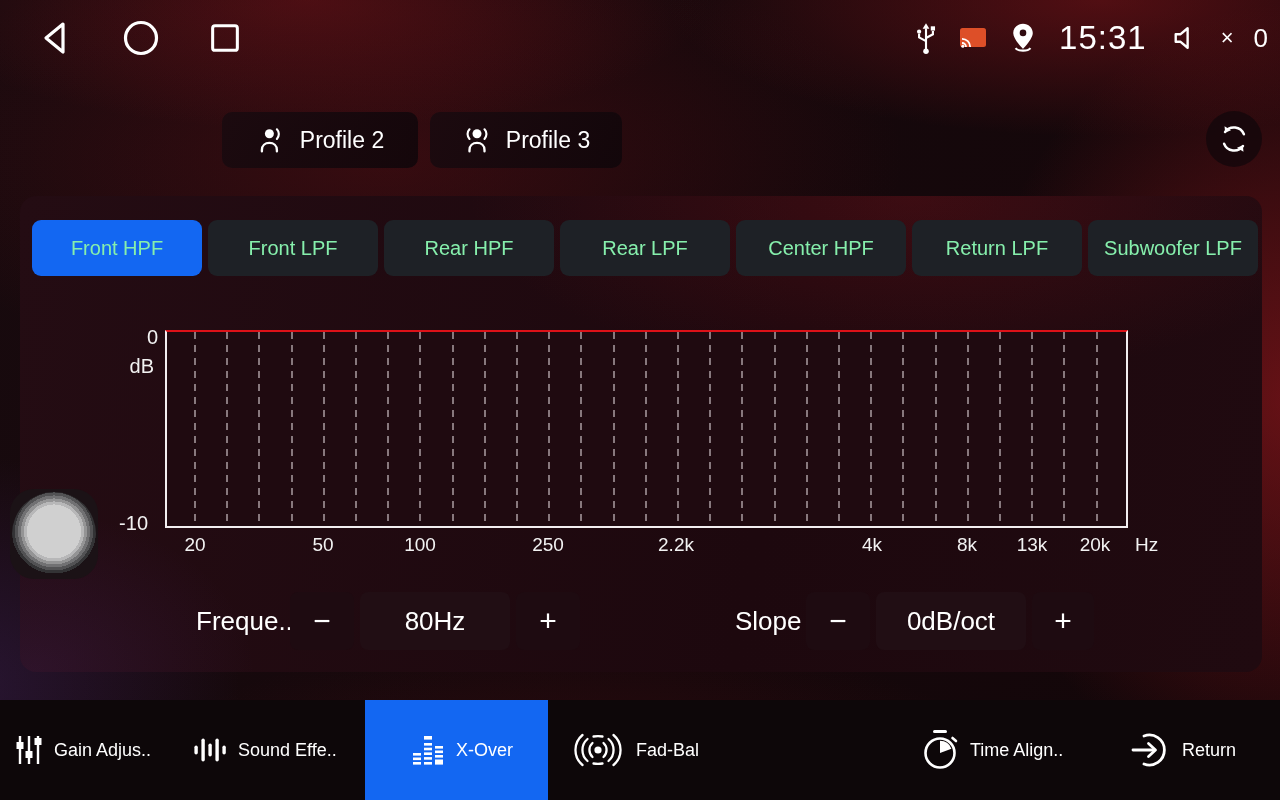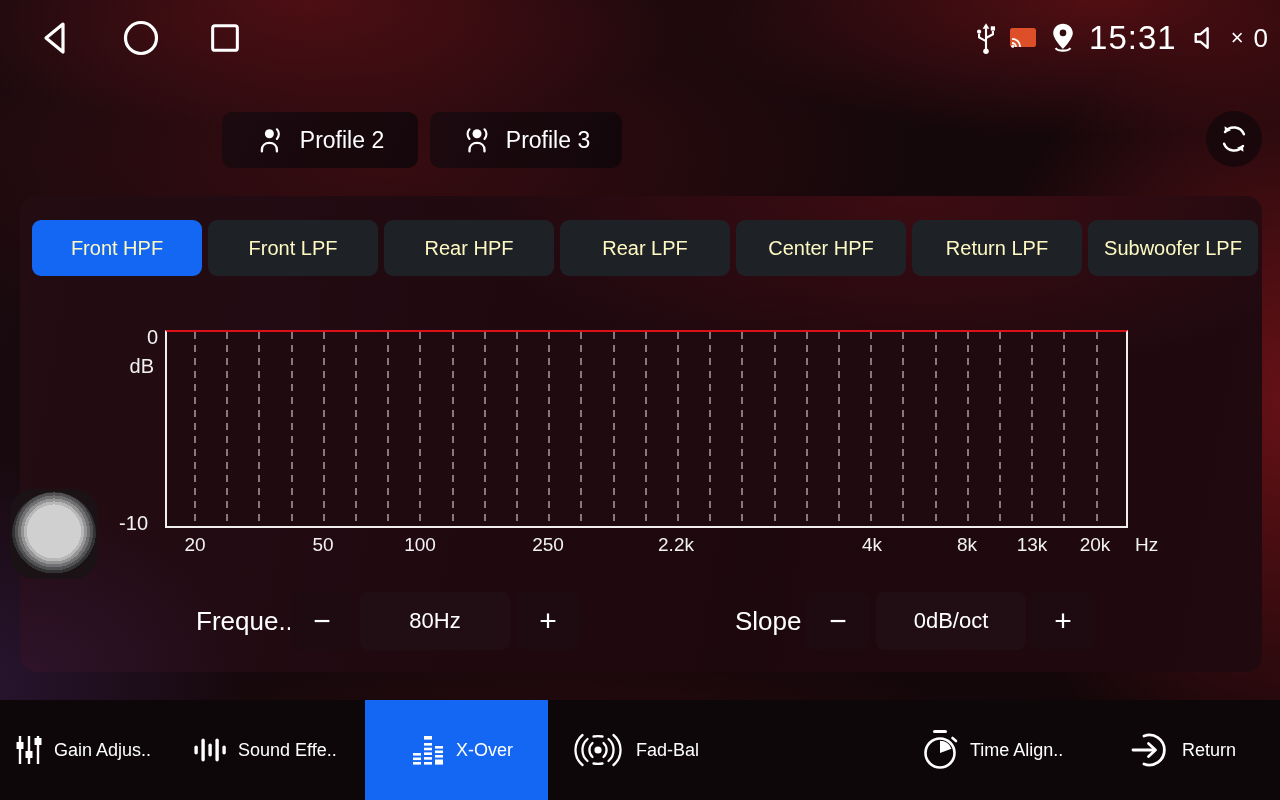--- a/index.html
+++ b/index.html
@@ -11,40 +11,40 @@
       radial-gradient(620px 200px at 24% 0%, rgba(150,22,28,.38), transparent 65%),
       radial-gradient(700px 220px at 86% 0%, rgba(165,24,30,.42), transparent 62%),
       radial-gradient(520px 640px at 101% 50%, rgba(185,28,34,.50), transparent 62%),
       radial-gradient(800px 340px at 30% 20%, rgba(130,18,24,.30), transparent 65%),
       radial-gradient(430px 360px at -3% 86%, rgba(110,70,200,.20), transparent 65%),
       radial-gradient(700px 260px at 45% 100%, rgba(140,20,26,.22), transparent 65%),
       linear-gradient(120deg,#180a0e,#130609);
   }
   svg { display:block; }
   .navbtn { position:absolute; top:16px; width:44px; height:44px; display:flex; align-items:center; justify-content:center; }
-  .statusR { position:absolute; top:0; right:12px; height:76px; display:flex; align-items:center; gap:10px; }
+  .statusR { position:absolute; top:0; right:12px; height:76px; display:flex; align-items:center; gap:20px; }
   .time { font-size:33px; letter-spacing:1px; }
   .muteX { font-size:22px; margin-left:2px; }
   .vol0 { font-size:26px; }
 
   .profile-btn { position:absolute; top:112px; height:56px; border-radius:10px;
     display:flex; align-items:center; justify-content:center; gap:14px; font-size:23px;
     background:linear-gradient(115deg, rgba(26,10,15,.92), rgba(16,6,10,.88)); }
   .profile-btn.active { background:#1367f2; }
   .refresh-btn { position:absolute; top:111px; left:1206px; width:56px; height:56px; border-radius:50%;
     background:rgba(18,7,11,.75); display:flex; align-items:center; justify-content:center; }
 
   .panel { position:absolute; left:20px; top:196px; width:1242px; height:476px; border-radius:16px;
     background:
       radial-gradient(720px 300px at 72% 0%, rgba(150,24,30,.26), transparent 62%),
       radial-gradient(360px 260px at 1% 100%, rgba(120,70,200,.13), transparent 62%),
       linear-gradient(100deg,#240c13,#1d080e 60%,#200a10); }
 
   .ftab { position:absolute; top:24px; height:56px; border-radius:9px;
-    display:flex; align-items:center; justify-content:center; font-size:20px; color:#fef9c3;
+    display:flex; align-items:center; justify-content:center; font-size:20px; color:#86efac;
     background:#1e2126; }
   .ftab.active { background:#1367f2; }
 
   .plot { position:absolute; left:145px; top:134px; width:963px; height:198px;
     border-left:2px solid #f2eef0; border-right:2px solid #f2eef0; border-bottom:2px solid #f2eef0;
     border-top:2px solid #dc1118; background:#1f0a10; }
   .grid { position:absolute; inset:0;
     background-image:
       repeating-linear-gradient(180deg, rgba(31,10,16,0) 0 7px, #1f0a10 7px 13px),
       repeating-linear-gradient(90deg, transparent 0 27px, rgba(232,222,226,.52) 27px 29px, transparent 29px 32.2px);
@@ -56,21 +56,21 @@
   .knob-base { position:absolute; left:-10px; top:293px; width:88px; height:90px; border-radius:24px;
     background:#1b1216; display:flex; align-items:center; justify-content:center; }
   .knob { width:84px; height:84px; border-radius:50%;
     background:radial-gradient(circle at 50% 47%, #d0d0d0 0 27px, #b7b7b8 27px 30px, #949495 30px 33px,
       #717173 33px 36px, #525254 36px 39px, #333335 39px 42px, rgba(0,0,0,0) 42px); }
 
   .ctl-label { position:absolute; top:396px; height:58px; line-height:58px; font-size:26px; }
   .ctl-btn { position:absolute; top:396px; height:58px; border-radius:8px; background:#1e0b11;
     display:flex; align-items:center; justify-content:center; font-size:30px; color:#fff; }
   .ctl-val { position:absolute; top:396px; height:58px; border-radius:8px; background:#210e14;
-    display:flex; align-items:center; justify-content:center; font-size:22px; }
+    display:flex; align-items:center; justify-content:center; font-size:26px; }
 
   .bottomnav { position:absolute; left:0; right:0; bottom:0; height:100px; background:#0d0709; }
   .nav-item { position:absolute; top:0; height:100%; display:flex; align-items:center; gap:10px; font-size:18px; }
   .nav-item.active { background:#1367f2; justify-content:center;padding-left:10px; }
 </style>
 </head>
 <body>
 
 <div class="screen">
 

